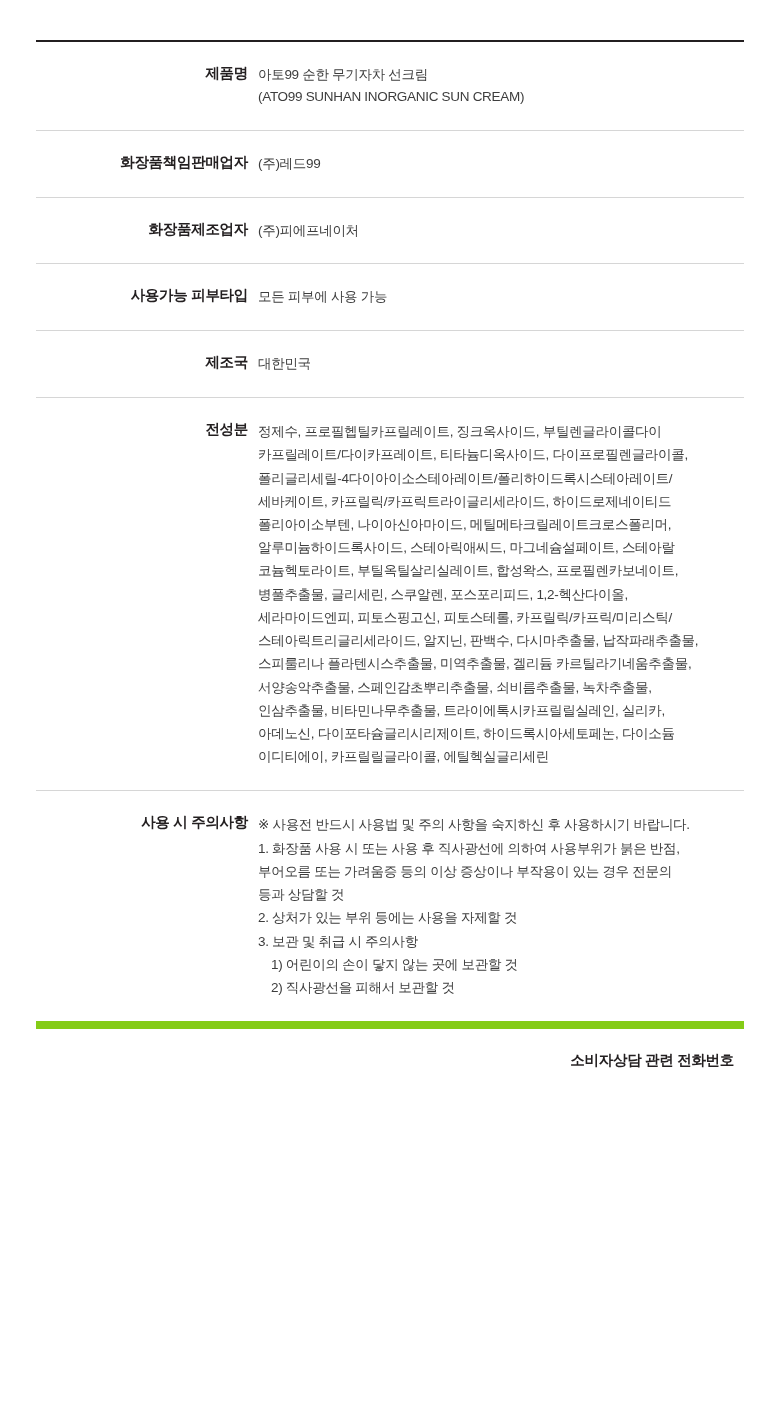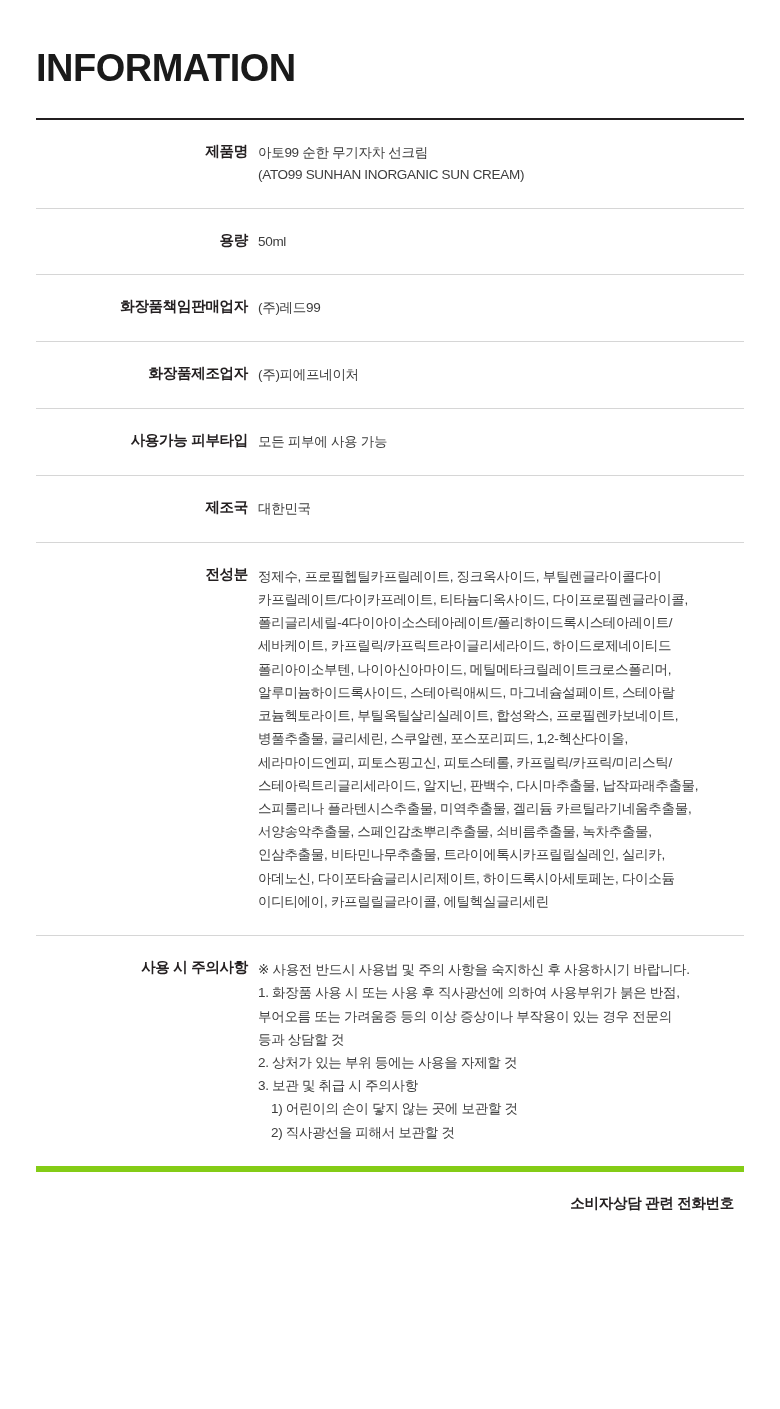--- a/index.html
+++ b/index.html
@@ -29,21 +29,21 @@
   }
   .info-table {
     width: 100%;
     border-collapse: collapse;
     border-top: 2px solid #231f20;
   }
   .info-table tr {
     border-bottom: 1px solid #d6d6d6;
   }
   .info-table tr.last-row {
-    border-bottom: 6px solid #84cc16;
+    border-bottom: 8px solid #84cc16;
   }
   .info-table tr.footer-row {
     border-bottom: none;
     margin-top: 32px;
   }
   .info-table th {
     width: 222px;
     text-align: right;
     vertical-align: top;
     font-size: 14.5px;
@@ -72,39 +72,32 @@
     color: #231f20;
     padding: 24px 0 20px 0;
     letter-spacing: -0.3px;
   }
 </style>
 </head>
 <body>
 
 <div class="page">
 
-  <h1 class="page-title">INFORMATION</h1>
 
   <table class="info-table">
     <tbody>
 
       <tr>
         <th>제품명</th>
         <td>
           <span class="val-line">아토99 순한 무기자차 선크림</span>
           <span class="val-line">(ATO99 SUNHAN INORGANIC SUN CREAM)</span>
         </td>
       </tr>
 
-      <tr>
-        <th>용량</th>
-        <td>
-          <span class="val-line">50ml</span>
-        </td>
-      </tr>
 
 
       <tr>
         <th>화장품책임판매업자</th>
         <td>
           <span class="val-line">(주)레드99</span>
         </td>
       </tr>
 
       <tr>

